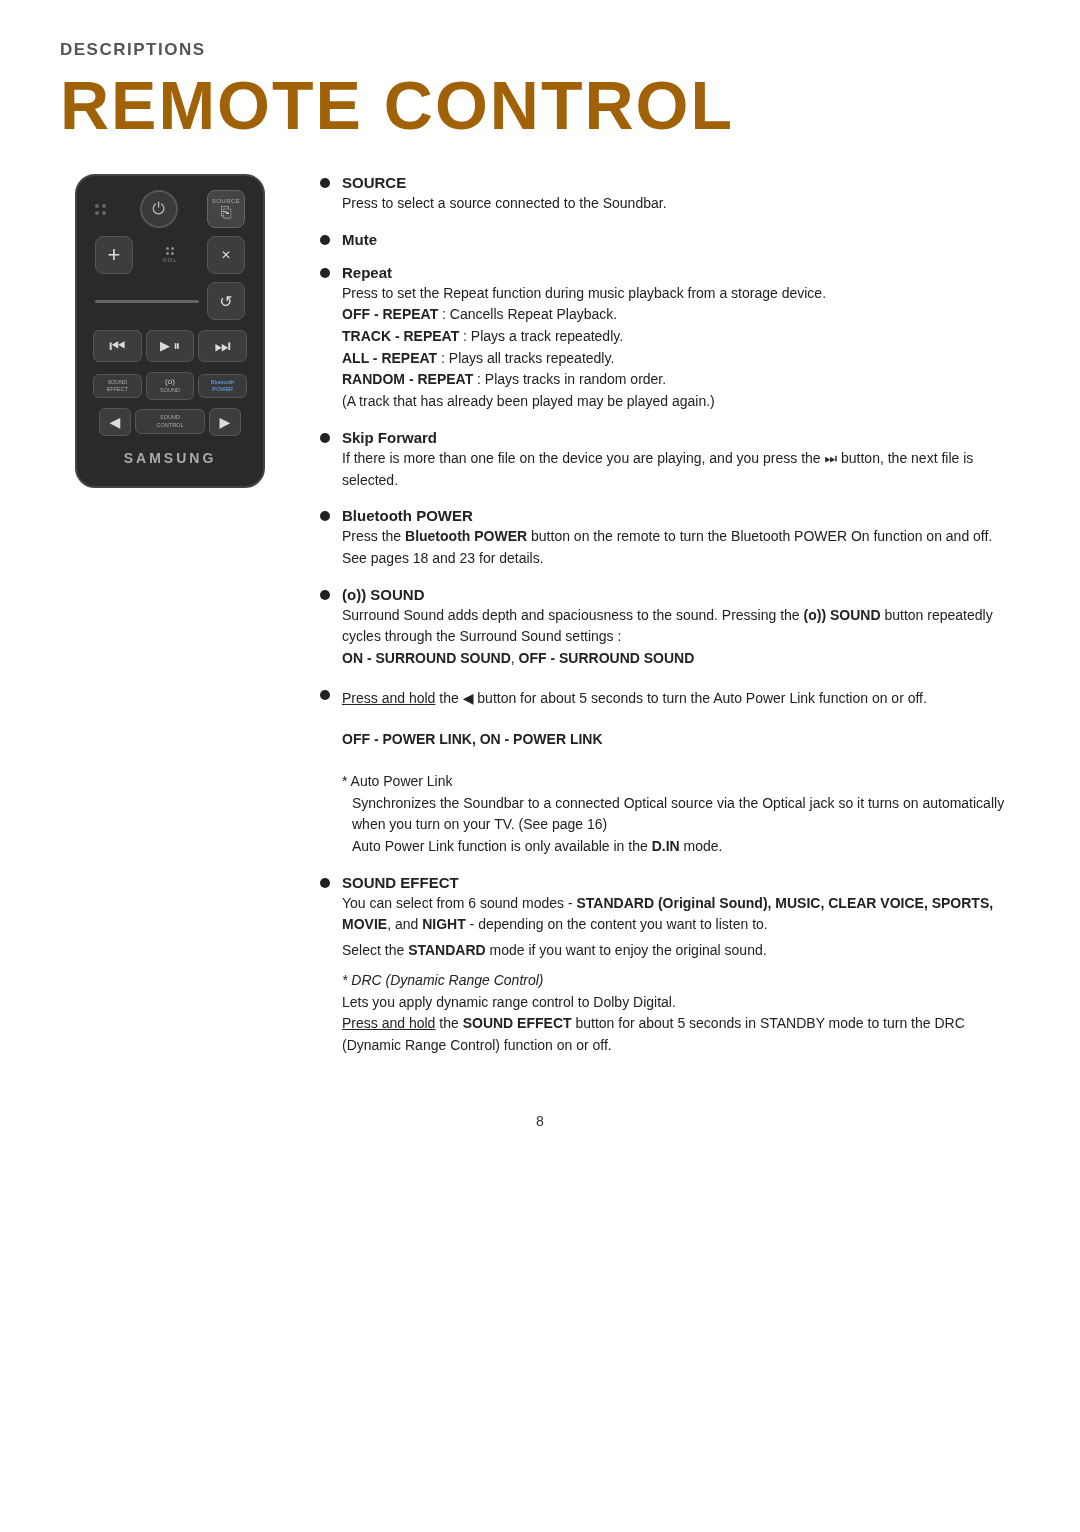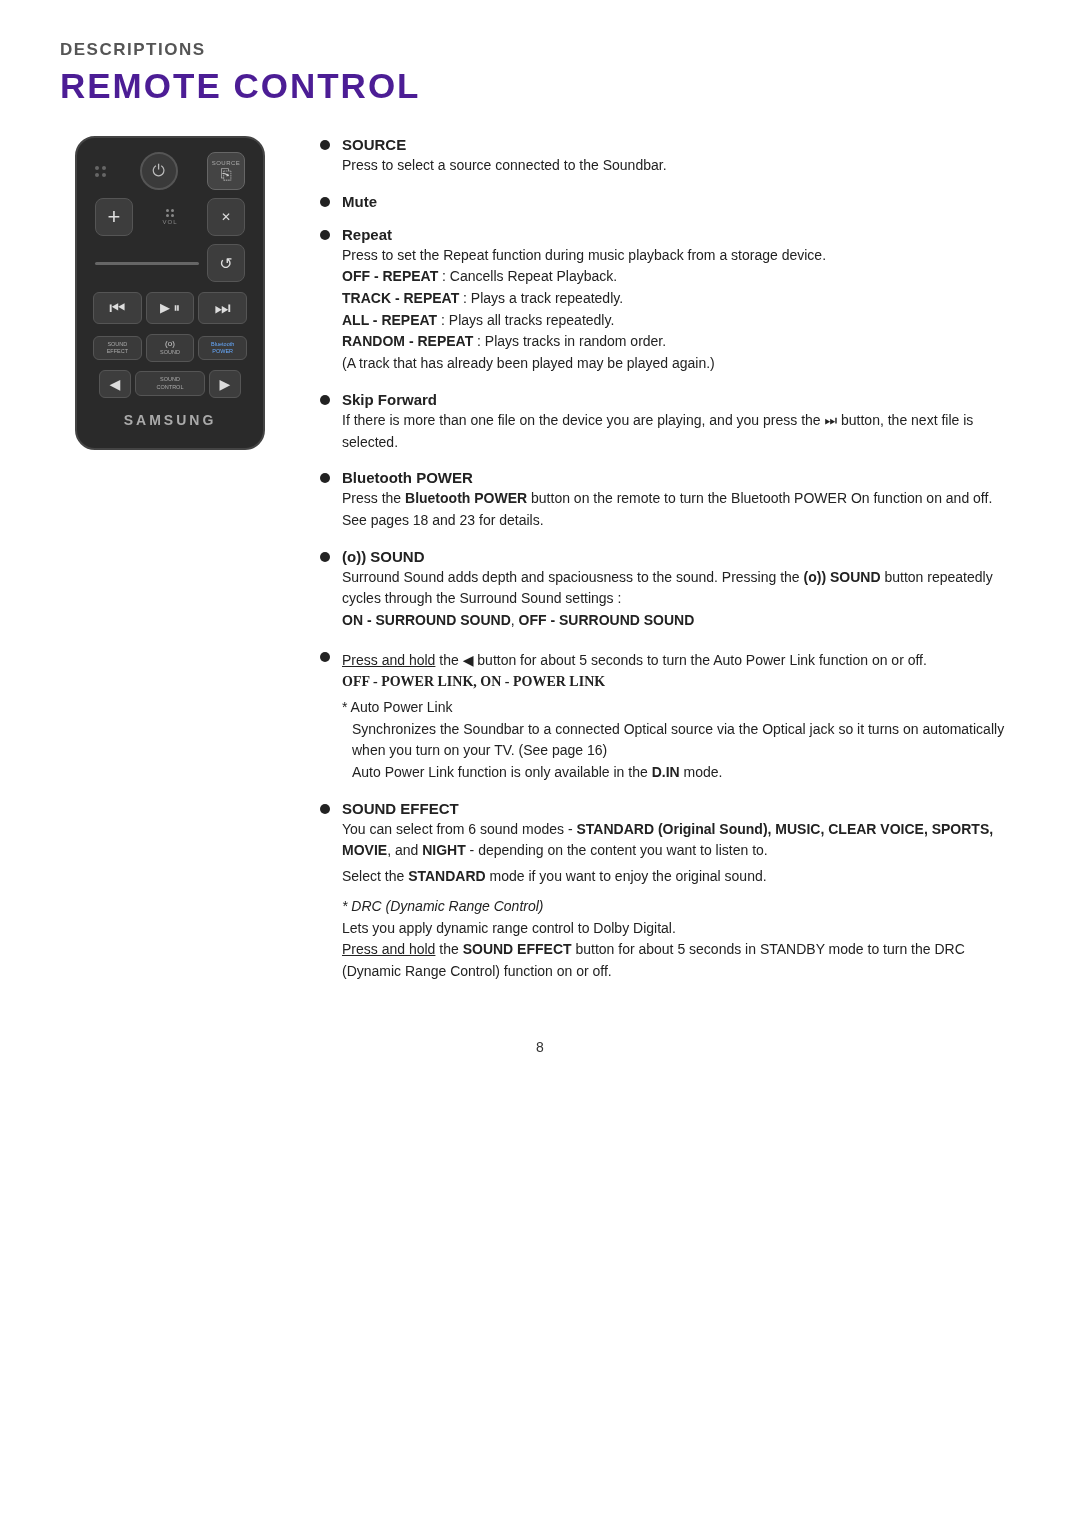--- a/index.html
+++ b/index.html
@@ -20,24 +20,24 @@
     .section-label {
       font-size: 17px;
       font-weight: bold;
       letter-spacing: 1.5px;
       color: #555;
       margin-bottom: 6px;
       text-transform: uppercase;
     }
 
     .page-title {
-      font-size: 35px;
+      font-size: 68px;
       font-weight: 900;
       letter-spacing: 2px;
-      color: #4c1d95;
+      color: #a16207;
       margin-bottom: 30px;
       font-family: 'Arial Black', Arial, sans-serif;
     }
 
     .main-content {
       display: flex;
       flex-direction: row;
       gap: 40px;
       align-items: flex-start;
     }
@@ -552,22 +552,22 @@
             <p><strong>ON - SURROUND SOUND</strong>, <strong>OFF - SURROUND SOUND</strong></p>
           </div>
         </div>
       </div>
 
       <div class="desc-item">
         <div class="bullet-dot"></div>
         <div class="desc-text">
           <div class="desc-body">
             <p><span class="underline">Press and hold</span> the ◀ button for about 5 seconds to turn the Auto Power Link function on or off.</p>
-            <p style="margin-top:0;font-family:Liberation Serif, serif;"><strong>OFF - POWER LINK, ON - POWER LINK</strong></p>
-            <p style="margin-top:4px;">* Auto Power Link</p>
+            <p style="margin-top:20px;"><strong>OFF - POWER LINK, ON - POWER LINK</strong></p>
+            <p style="margin-top:20px;">* Auto Power Link</p>
             <p class="indent">Synchronizes the Soundbar to a connected Optical source via the Optical jack so it turns on automatically when you turn on your TV. (See page 16)</p>
             <p class="indent">Auto Power Link function is only available in the <strong>D.IN</strong> mode.</p>
           </div>
         </div>
       </div>
 
       <div class="desc-item">
         <div class="bullet-dot"></div>
         <div class="desc-text">
           <div><span class="desc-title-bold">SOUND EFFECT</span></div>

